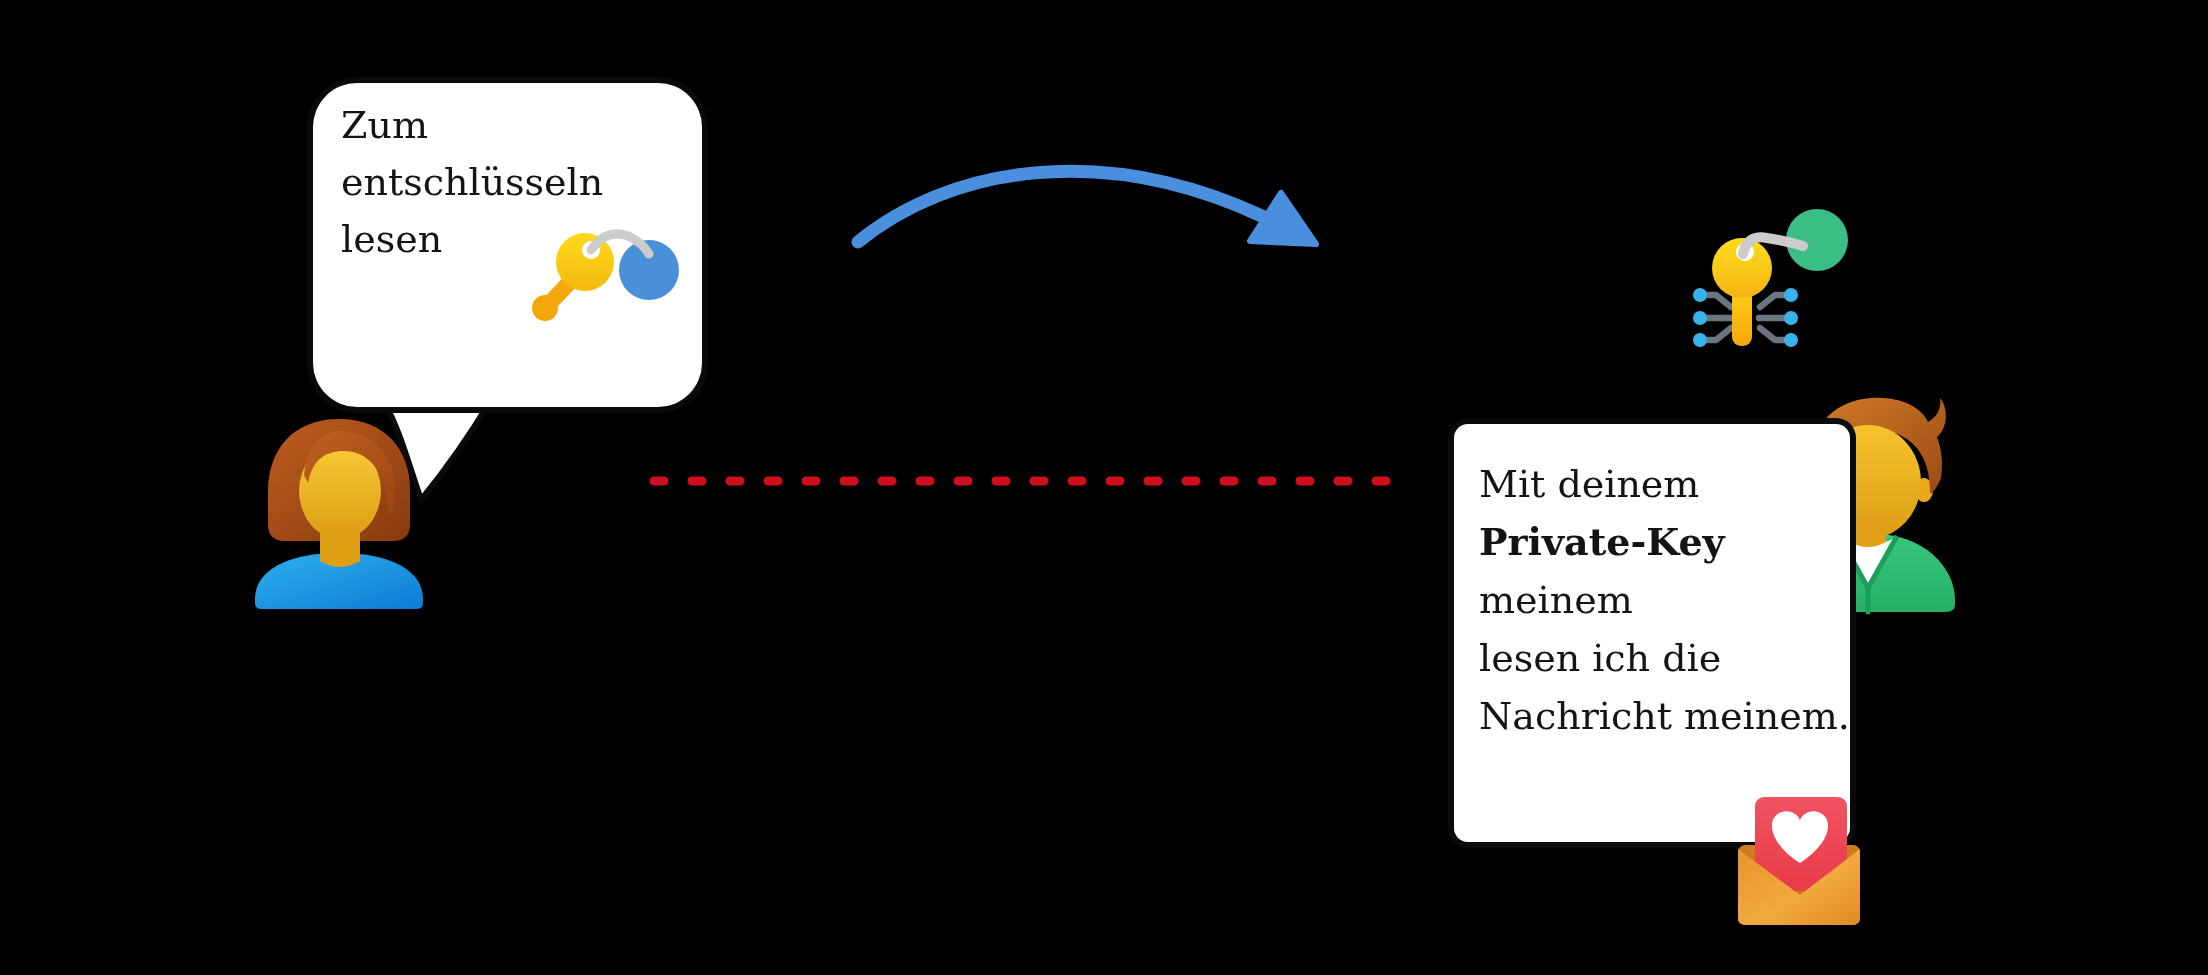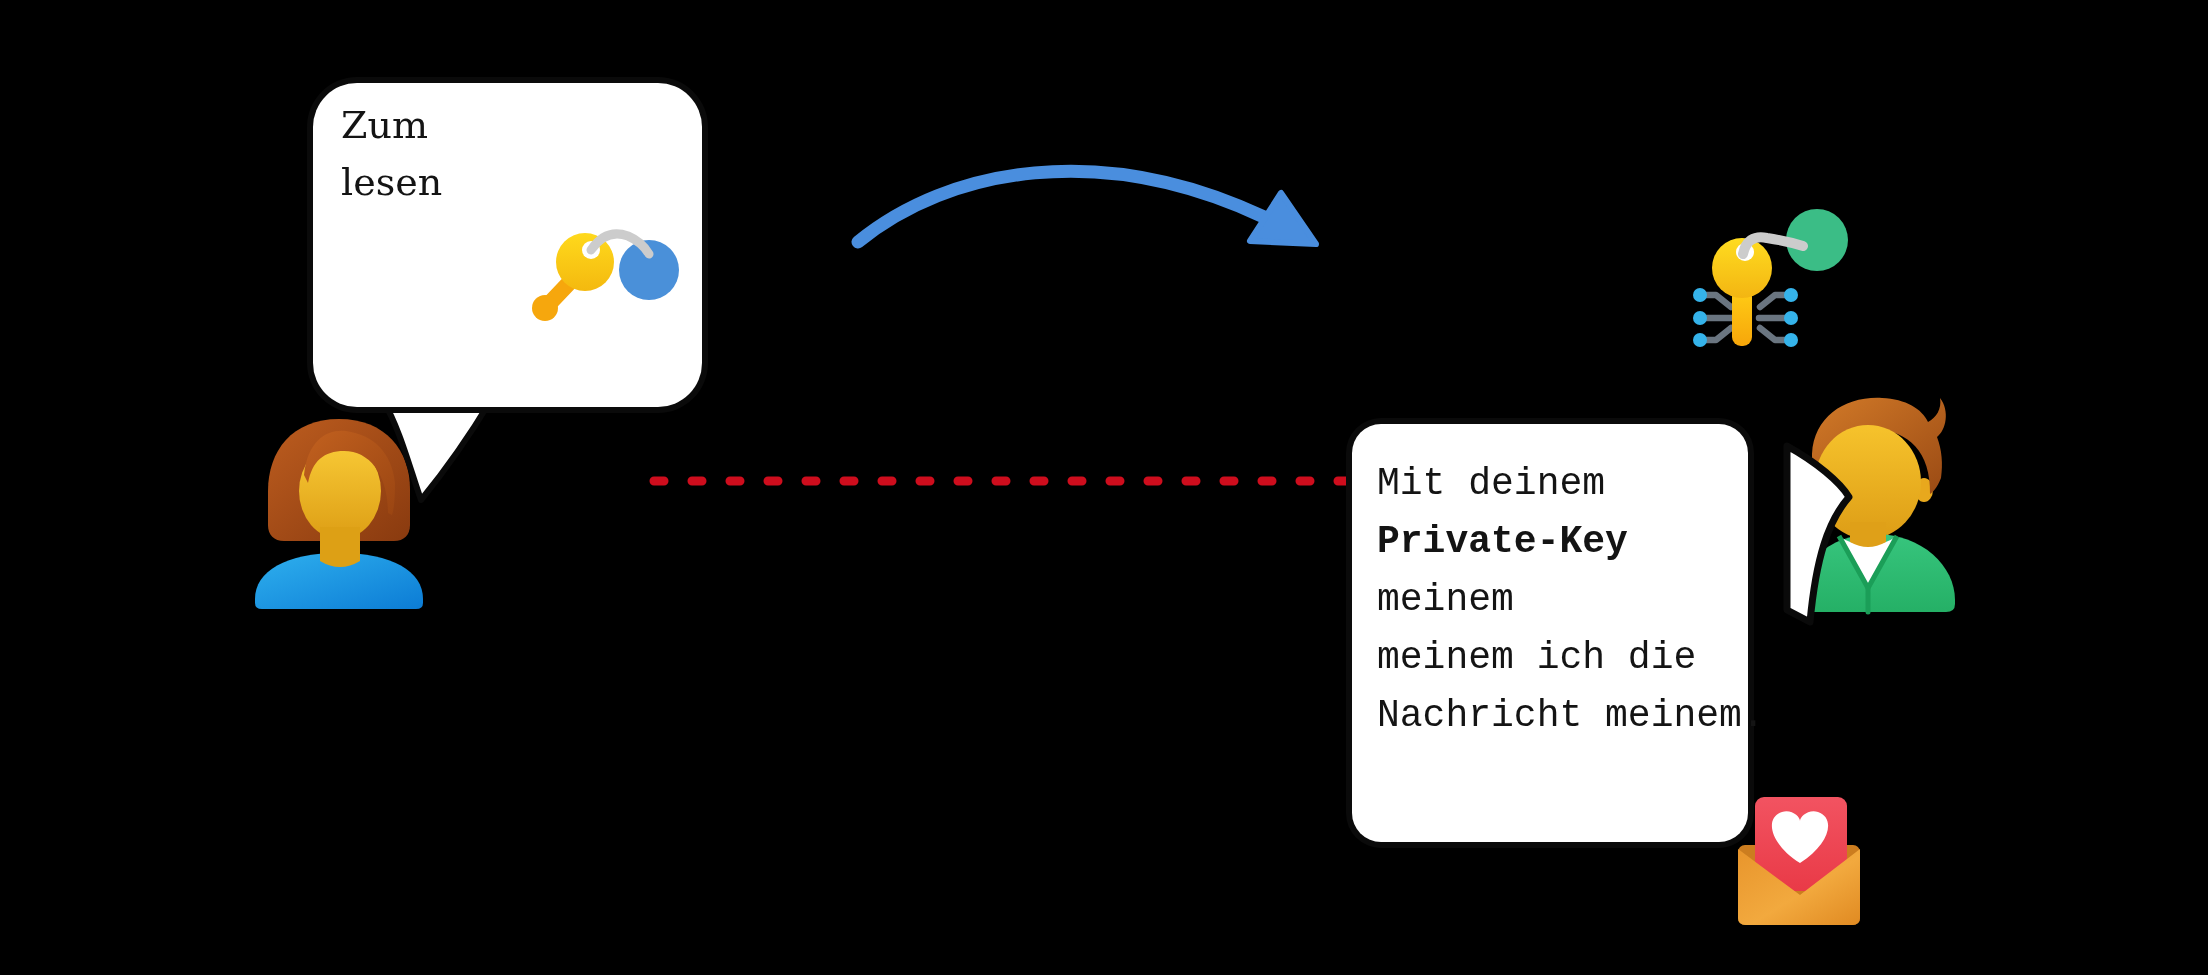--- a/index.html
+++ b/index.html
@@ -10,21 +10,21 @@
     overflow:hidden;
     font-family:"DejaVu Serif","Liberation Serif",serif;
   }
   .abs{position:absolute;}
   .bubble{
     position:absolute;
     background:var(--bubble_fill,#fff);
     box-shadow:0 0 0 6px #0a0a0a;
   }
   .bubble-left{left:313px;top:83px;width:389px;height:324px;border-radius:44px;}
-  .bubble-right{left:1352px;top:424px;width:396px;height:418px;border-radius:29px;font-family:Liberation Mono, monospace;}
+  .bubble-right{left:1454px;top:424px;width:396px;height:418px;border-radius:14px;}
   .speech{
     position:absolute;
     color:var(--text_ink,#141414);
     font-size:38px;
   }
   .speech .line{white-space:nowrap;}
   .speech .line span{font-weight:normal;margin-top:24px;}
   .speech .line span.b{font-weight:bold;}
   .speech-left{left:28px;top:14px;line-height:57px;}
   .speech-right{left:25px;top:31px;line-height:58px;}
@@ -70,20 +70,21 @@
     <path d="M 72,114 L 112,114 L 112,148 Q 92,160 72,148 Z" fill="#dda015"></path>
   </svg>
 
   <svg class="abs" style="left:360px;top:395px;" width="150" height="115" viewBox="0 0 150 115">
     <path d="M 23,5 C 40,35 48,67 61,105 C 87,73 110,40 131,5 Z" fill="var(--bubble_fill,#fff)" stroke="#0a0a0a" stroke-width="6" stroke-linejoin="round"></path>
   </svg>
 
   <div class="bubble bubble-left">
     <div class="speech speech-left">
         <div class="line"><span>Zum</span></div>
+        <div class="line"><span>entschlüsseln</span></div>
         <div class="line"><span>lesen</span></div>
       </div>
   </div>
 
   <svg class="abs" style="left:520px;top:220px;" width="176" height="112" viewBox="0 0 176 112">
     <defs>
       <linearGradient id="kHead" x1="0" y1="0" x2="0" y2="1">
         <stop offset="0" stop-color="#ffd91c"></stop>
           <stop offset="1" stop-color="#f4b90f"></stop>
       </linearGradient>
@@ -158,21 +159,21 @@
 
   <svg class="abs" style="left:1780px;top:436px;" width="80" height="196" viewBox="0 0 80 196">
     <path d="M 7,10 C 36,26 60,46 69,61 C 48,85 36,122 30,186 L 7,174 Z" fill="var(--bubble_fill,#fff)" stroke="#0a0a0a" stroke-width="7" stroke-linejoin="round"></path>
   </svg>
 
   <div class="bubble bubble-right">
     <div class="speech speech-right">
         <div class="line"><span>Mit deinem</span></div>
         <div class="line"><span class="b">Private-Key</span></div>
         <div class="line"><span>meinem</span></div>
-        <div class="line"><span>meinem ich die</span></div>
+        <div class="line"><span>lesen ich die</span></div>
         <div class="line"><span>Nachricht meinem.</span></div>
       </div>
   </div>
 
   <svg class="abs" style="left:1736px;top:793px;" width="126" height="134" viewBox="0 0 126 134">
     <defs>
       <linearGradient id="card" x1="0" y1="0" x2="0" y2="1">
         <stop offset="0" stop-color="#f25361"></stop>
           <stop offset="1" stop-color="#e93a47"></stop>
       </linearGradient>

